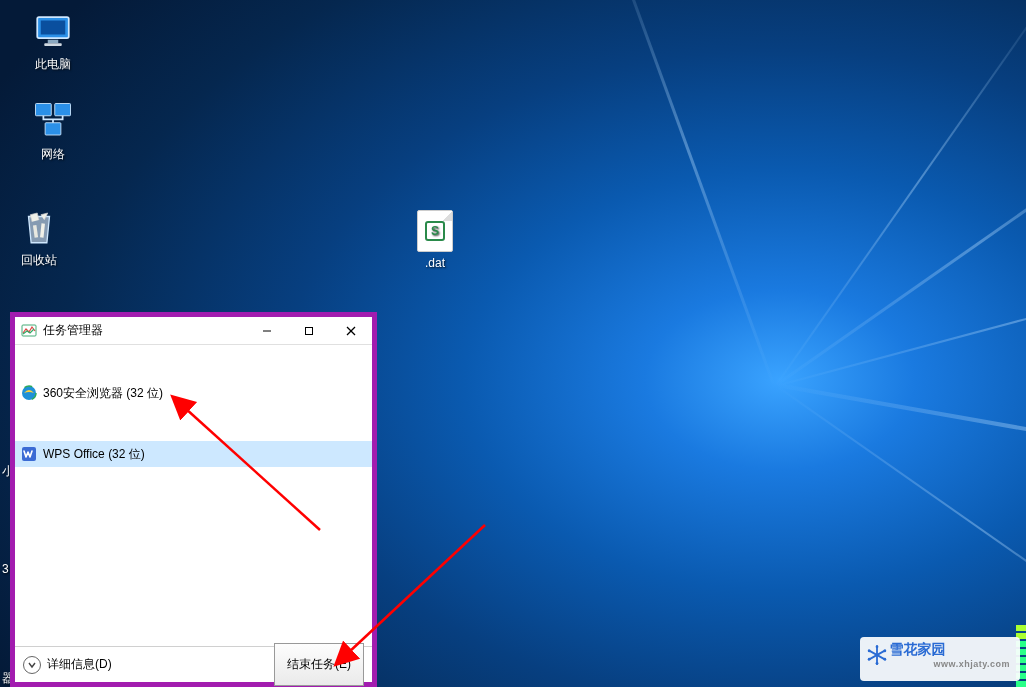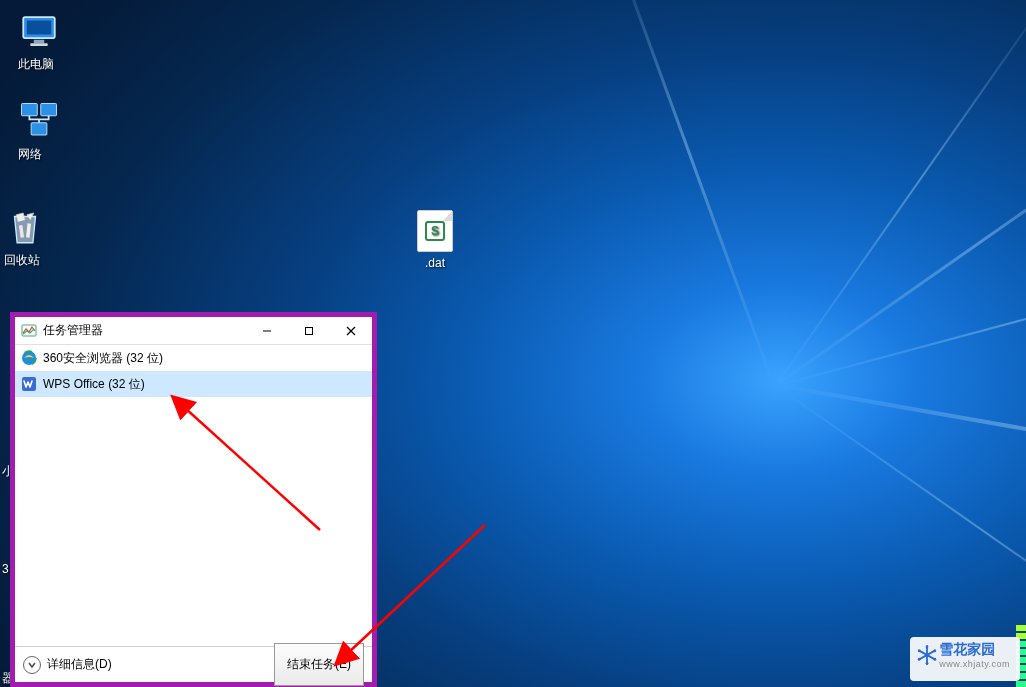--- a/index.html
+++ b/index.html
@@ -21,21 +21,21 @@
   .light-ray {
     position: absolute;
     background: linear-gradient(to bottom, rgba(180,220,255,0.0), rgba(180,220,255,0.4), rgba(180,220,255,0.0));
     transform-origin: bottom right;
   }
   .desktop-icon {
     position: absolute;
     width: 70px;
     display: flex;
     flex-direction: column;
-    align-items: flex-start;
+    align-items: center;
     gap: 4px;
     color: #fff;
     font-size: 12px;
     text-shadow: 1px 1px 2px rgba(0,0,0,0.8);
     cursor: pointer;
   }
   .desktop-icon .icon-img {
     width: 42px;
     height: 42px;
     display: flex;
@@ -121,20 +121,21 @@
     flex: 1;
     overflow: auto;
   }
   .process-row {
     display: flex;
     align-items: center;
     height: 26px;
     padding-left: 6px;
     gap: 6px;
     cursor: pointer;
+    margin-top: 35px;
   }
   .process-row .p-icon { width: 16px; height: 16px; display:flex;align-items:center;justify-content:center; }
   .process-row.selected {
     background: #cde8ff;
   }
   .footer {
     height: 36px;
     border-top: 1px solid #d0d0d0;
     display: flex;
     align-items: center;
@@ -181,23 +182,24 @@
     font-size: 14px;
     color: #2a6bd4;
     font-weight: bold;
   }
   .watermark .wm-logo {
     width: 22px; height: 22px;
   }
   .watermark .wm-sub {
     font-size: 9px;
     color: #888;
-    font-weight: normal;
+    font-weight: bold;
     display:block;
     letter-spacing: 0.5px;
+    margin-left: 44px;
   }
   .side-crop-text {
     position:absolute;
     color:#fff;
     font-size:12px;
     text-shadow:1px 1px 2px rgba(0,0,0,.8);
   }
   .volume-meter {
     position:absolute;
     right:0;

